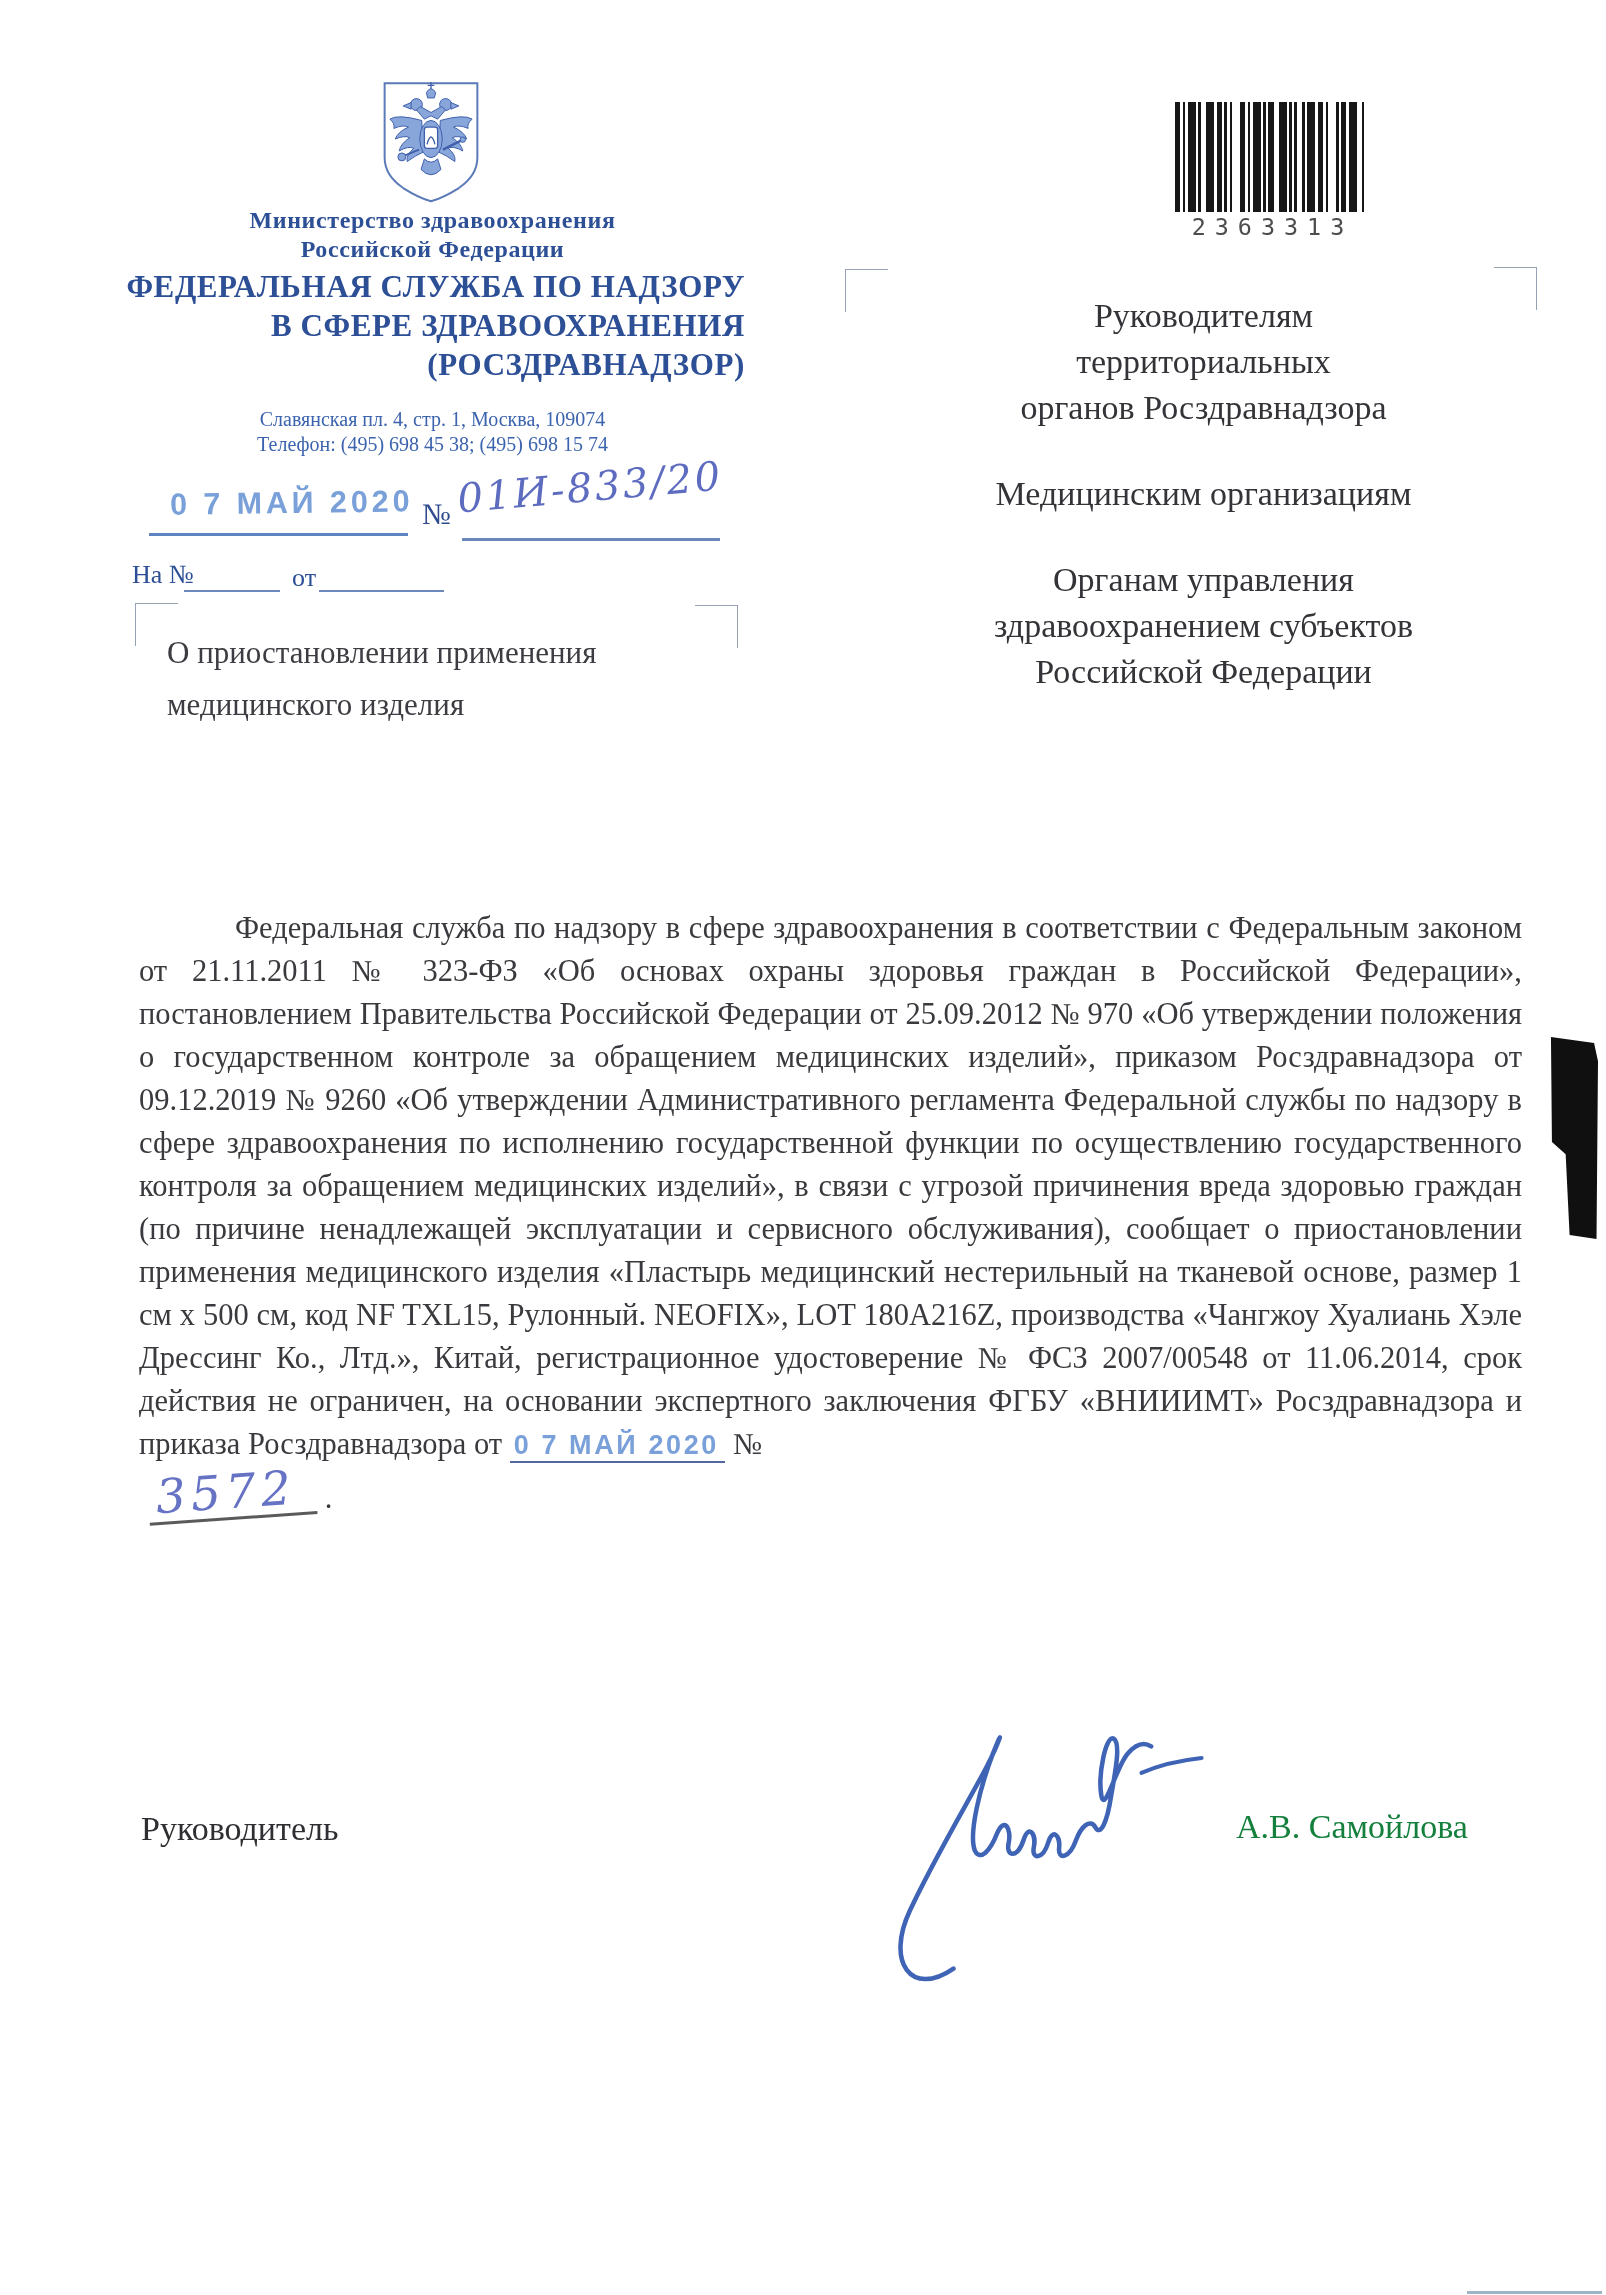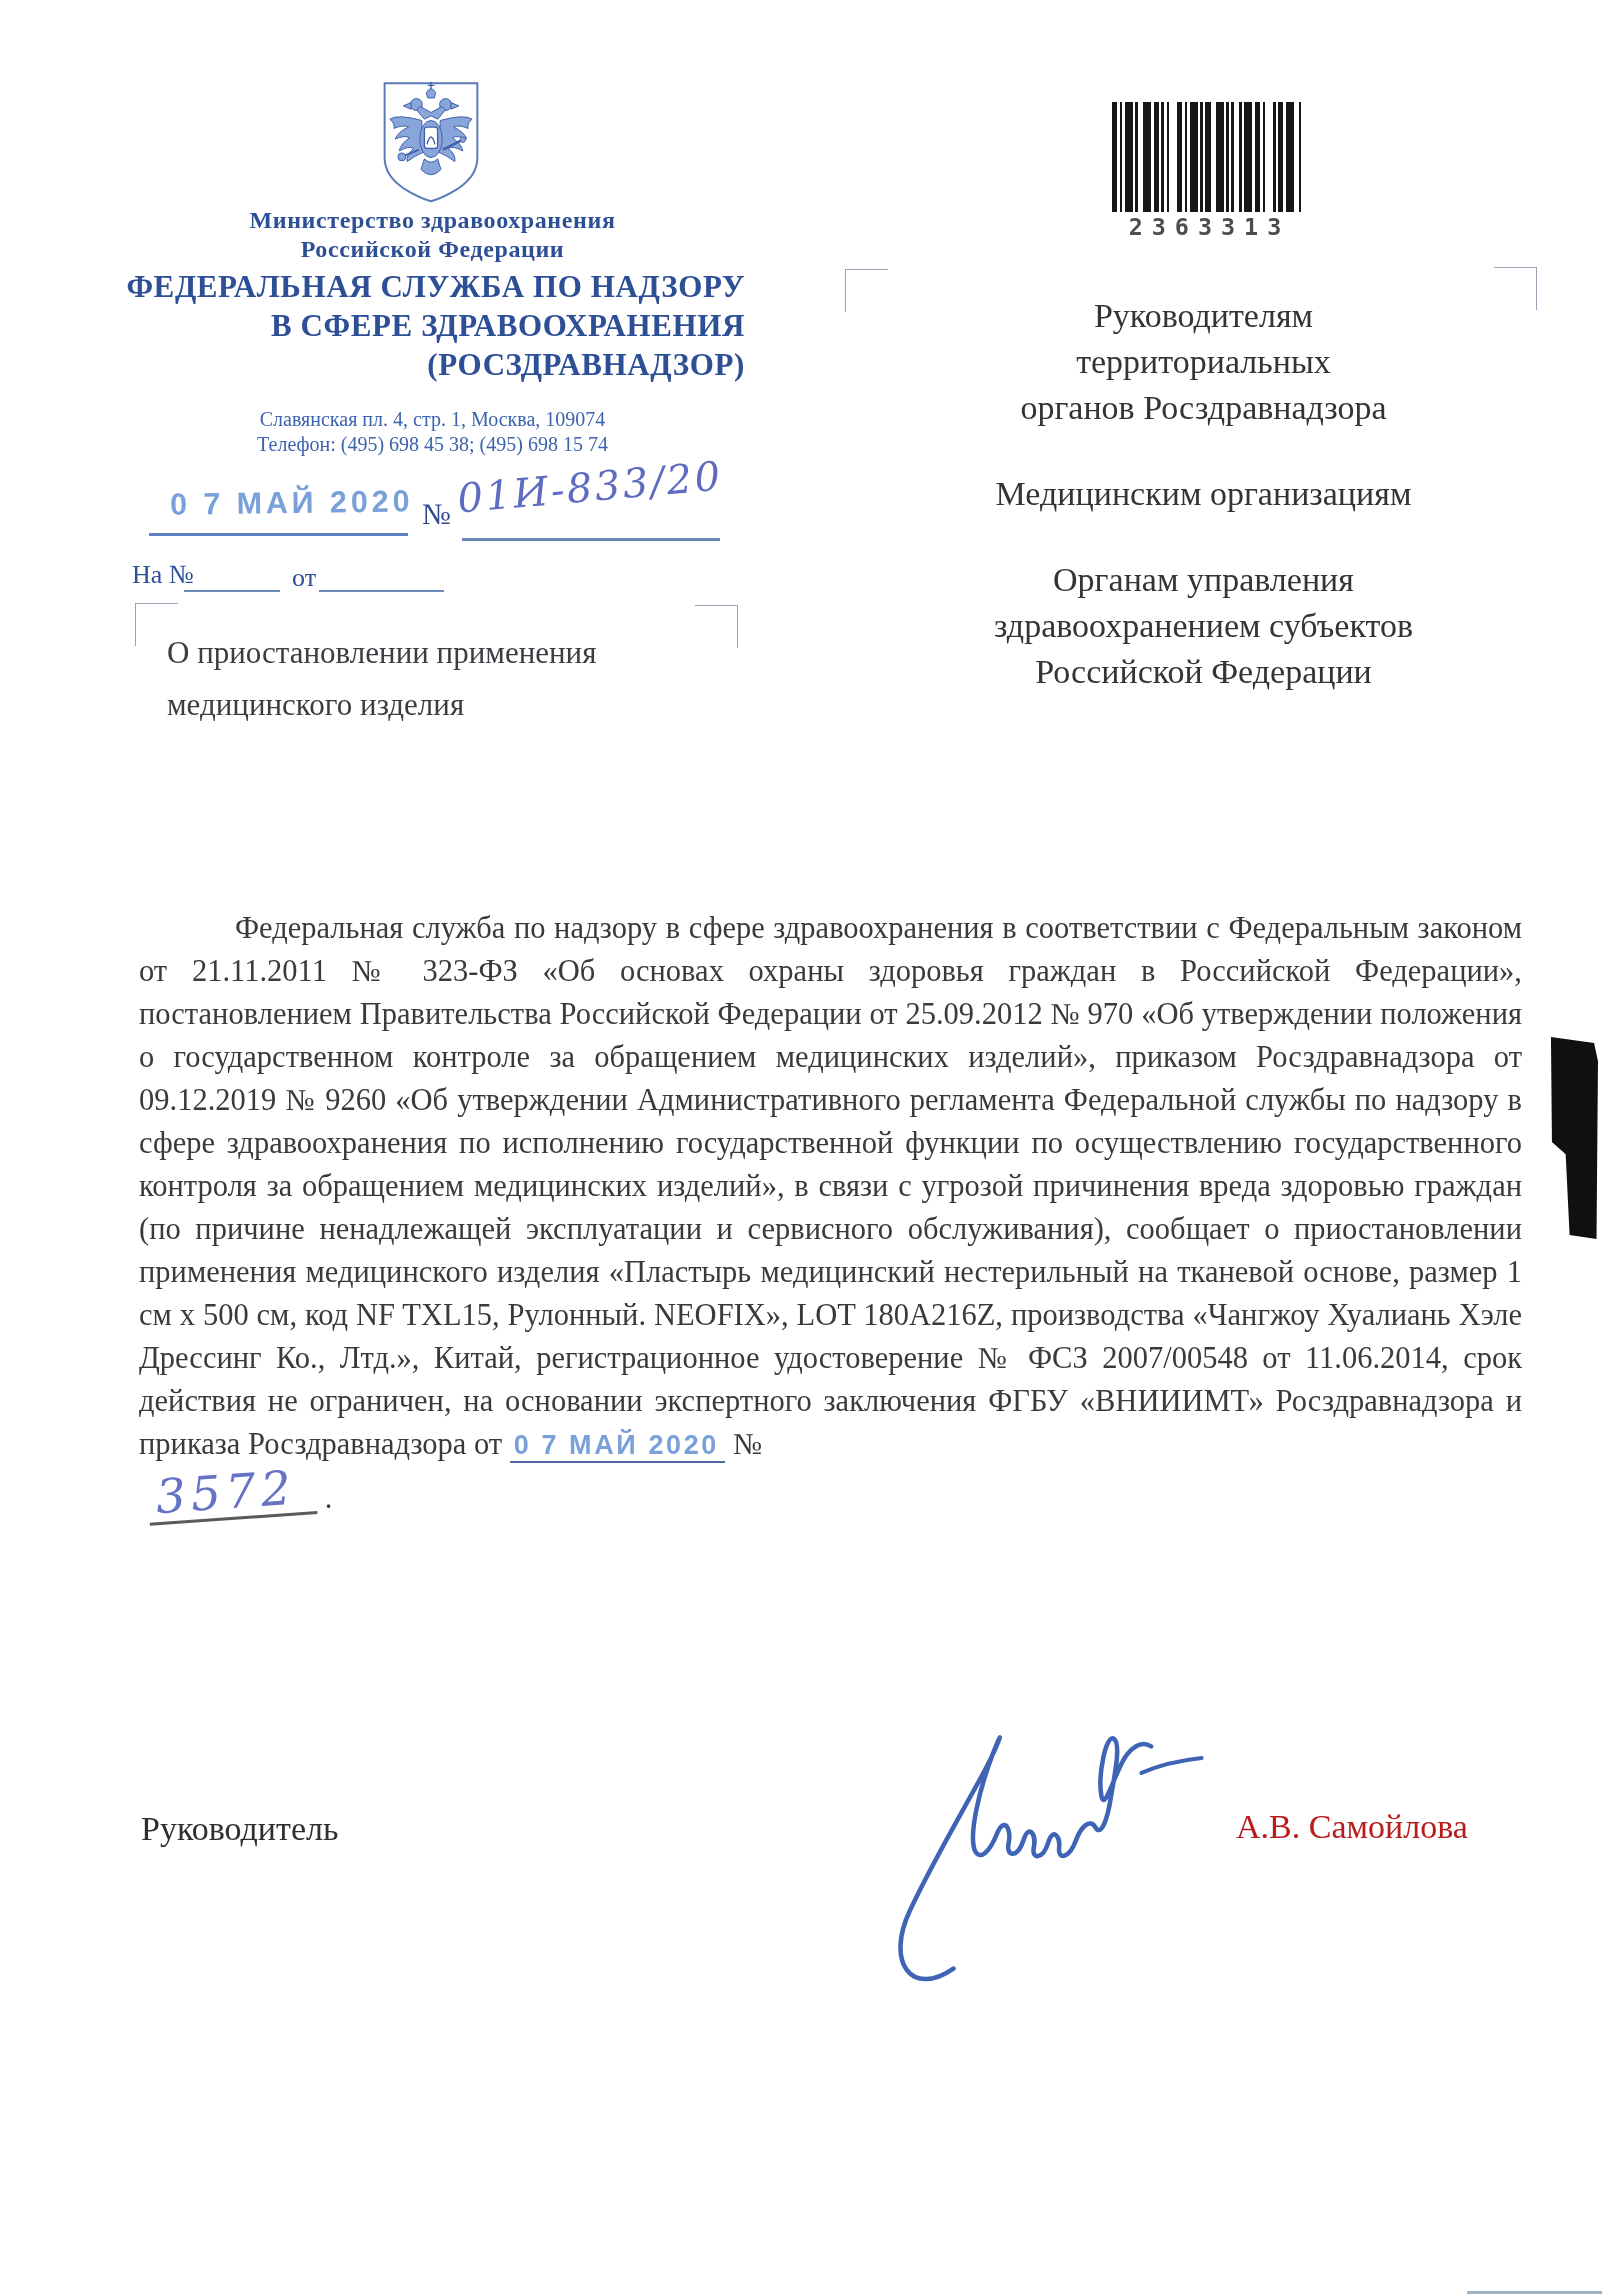--- a/index.html
+++ b/index.html
@@ -48,21 +48,21 @@
   .ref-u2{position:absolute;left:319px;top:590px;width:125px;height:1.9px;background:#6b88bb;}
   
   .corner{position:absolute;width:42px;height:42px;}
   .corner.tl{border-top:1.9px solid #97a2b4;border-left:1.9px solid #97a2b4;}
   .corner.tr{border-top:1.9px solid #97a2b4;border-right:1.9px solid #97a2b4;}
   .subject{
     position:absolute;left:167px;top:627px;width:584px;
     font-size:31px;line-height:52px;color:#3c3c42;
   }
   
-  .barcode{position:absolute;left:1112px;top:102px;width:195px;font-weight:bold;}
+  .barcode{position:absolute;left:1175px;top:102px;width:195px;}
   .bars{display:flex;height:110px;align-items:stretch;}
   .bars div{height:100%;}
   .bars .b{background:#171717;}
   .bars .s{background:transparent;}
   .barcode-num{
     margin-top:1.3px;text-align:center;
     font-family:"DejaVu Sans Mono",monospace;font-size:23.4px;
     letter-spacing:9px;color:#4d4d4d;
   }
   
@@ -89,21 +89,21 @@
     display:inline-block;
     font-family:"DejaVu Serif",serif;font-style:italic;
     font-size:47px;letter-spacing:5.2px;color:#6672c4;
     transform:rotate(-4deg);
     padding:0 19.5px 3.9px 7.8px;
     border-bottom:3.2px solid #5a5a5a;
   }
   .hand-period{font-size:30.5px;color:#3a3a3e;margin-left:9px;}
   
   .sig-title{position:absolute;left:141px;top:1810px;font-size:34px;color:#2f2f33;}
-  .sig-name{position:absolute;left:1236px;top:1808px;font-size:34px;color:#b91c1c;}
+  .sig-name{position:absolute;left:1236px;top:1808px;font-size:34px;color:#15803d;}
   .sig-script{position:absolute;left:814px;top:1664px;width:428px;height:337px;}
   
   .artifact-bar{
     position:absolute;left:1549px;top:1037px;width:49px;height:202px;
     background:#101010;
     clip-path:polygon(4% 0,92% 3%,100% 12%,97% 100%,42% 98%,34% 58%,6% 52%);
   }
   .artifact-bottom-line{
     position:absolute;left:1467px;top:2291px;width:139px;height:2.6px;background:#9fb4c4;
   }

